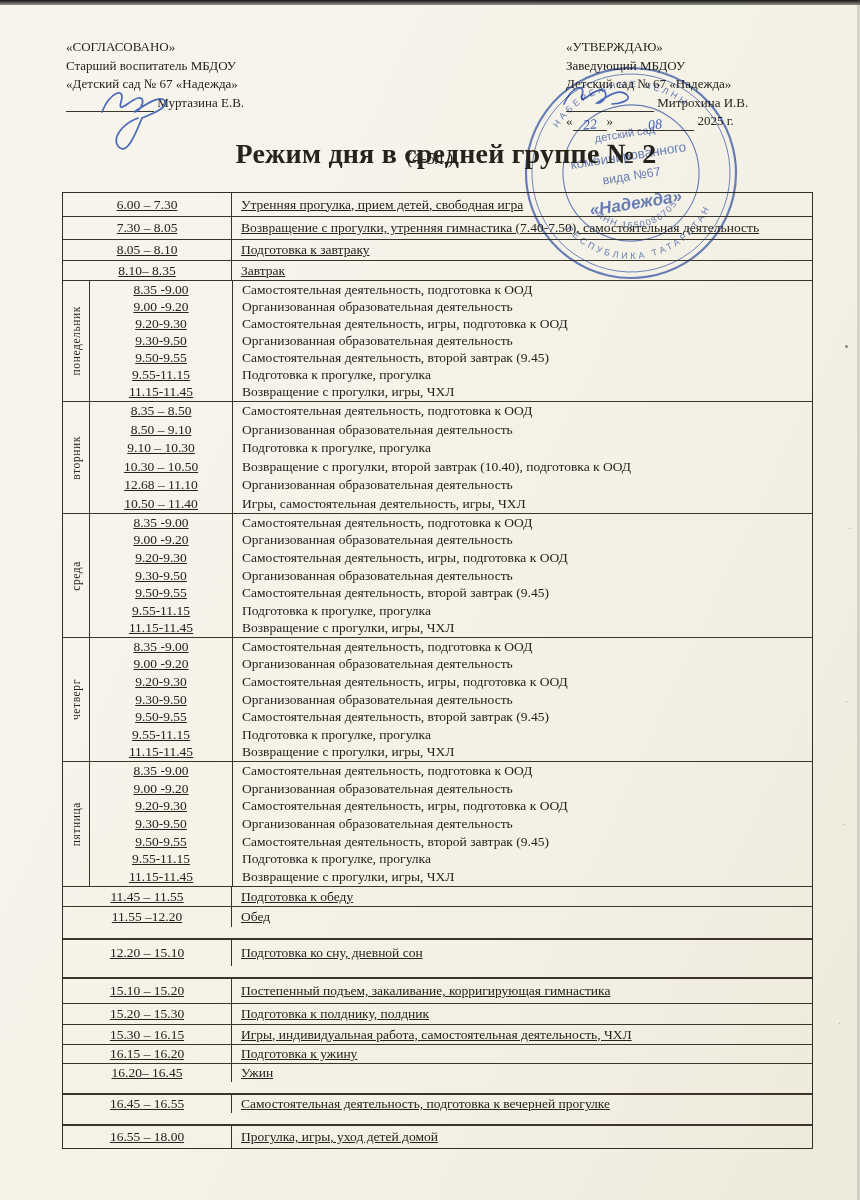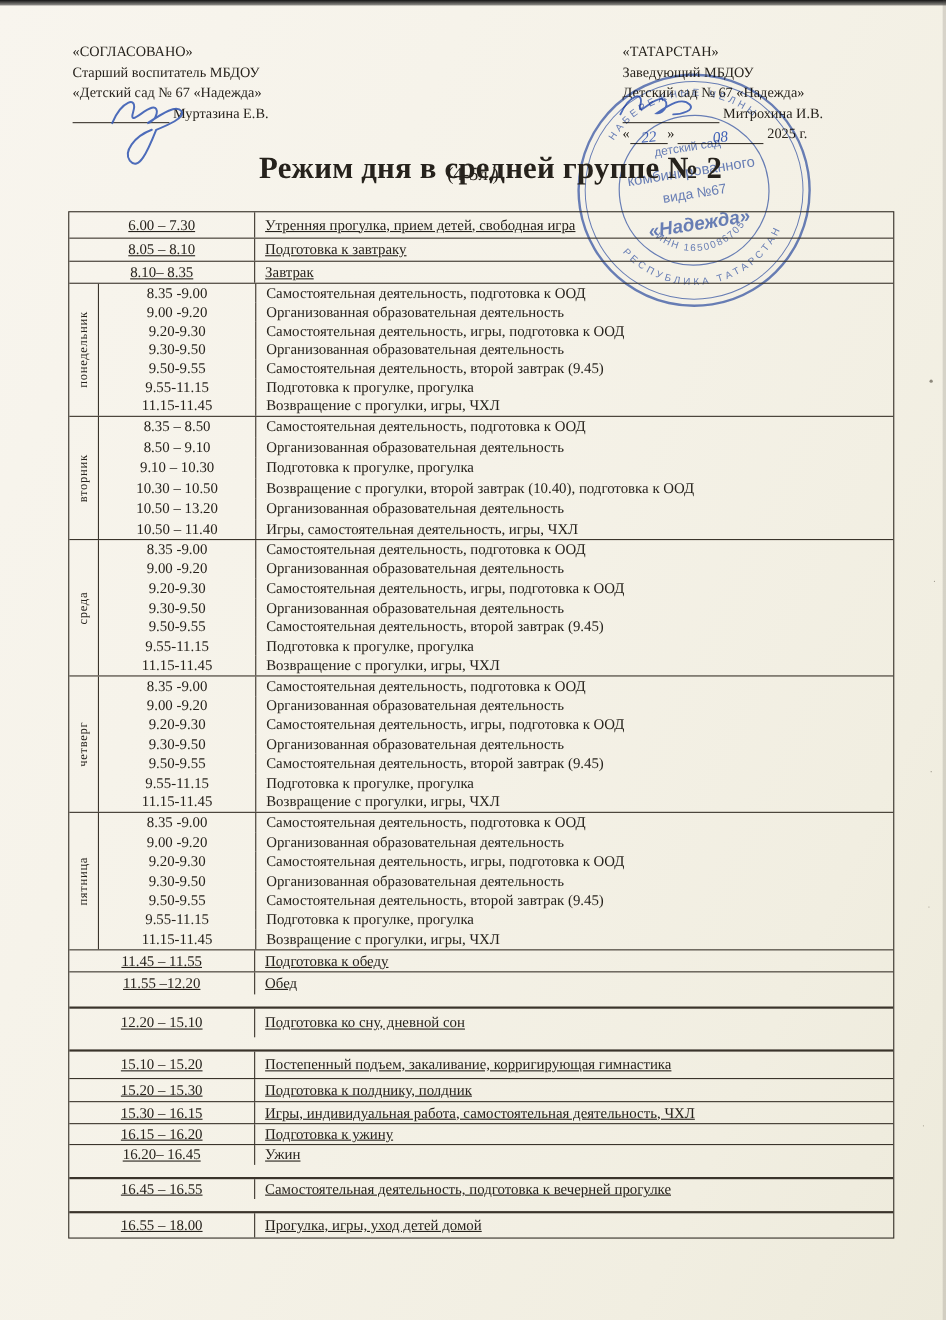--- a/index.html
+++ b/index.html
@@ -36,21 +36,21 @@
   .tbl > div{box-sizing:border-box;}
   .tbl > div + div{border-top:1px solid #3a342b;}
   .row{display:flex;text-decoration:underline;}
   .row .t{width:168px;border-right:1px solid #3a342b;display:flex;align-items:center;justify-content:center;white-space:nowrap;}
   .row .a{flex:1;display:flex;align-items:center;padding-left:9px;white-space:nowrap;}
   .block{display:flex;}
   .block .d{width:26px;border-right:1px solid #3a342b;display:flex;align-items:center;justify-content:center;}
   .block .d span{writing-mode:vertical-rl;transform:rotate(180deg);font-size:11.5px;letter-spacing:.6px;}
   .block .lines{flex:1;display:flex;flex-direction:column;}
   .block .line{flex:1;display:flex;}
-  .block .line .t{width:142px;border-right:1px solid #3a342b;display:flex;align-items:center;justify-content:center;white-space:nowrap;}
+  .block .line .t{width:142px;border-right:1px solid #3a342b;display:flex;align-items:center;justify-content:center;white-space:nowrap;text-decoration:underline;}
   .block .line .a{flex:1;display:flex;align-items:center;padding-left:9px;white-space:nowrap;}
   .thk{border-top-width:2px !important;margin-top:11px;}
 
   
   .stamp{position:absolute;left:518px;top:60px;width:226px;height:226px;transform:rotate(-9deg);
          opacity:.82;mix-blend-mode:multiply;pointer-events:none;}
   .stamp svg{display:block;}
   .stamp text{fill:#4b69bb;font-family:"Liberation Sans",sans-serif;}
 </style>
 </head>
@@ -66,21 +66,21 @@
     <div>Старший воспитатель МБДОУ</div>
     <div>«Детский сад № 67 «Надежда»</div>
     <div><span class="blank b-sign"></span>
          <span>Муртазина Е.В.</span></div>
   </div>
   <svg class="sig sig-left" width="130" height="85" viewBox="0 0 130 85">
     <path d="M30 40 C38 20 54 14 49 30 C45 43 58 28 66 26 C74 24 71 38 62 40 C76 31 88 23 93 29 C97 35 80 42 70 46 C62 66 54 84 46 74 C40 66 50 52 66 46" stroke="#3e5fb5" stroke-width="1.8" fill="none" stroke-linecap="round" opacity=".92"></path>
   </svg>
 
   <div class="hblock hb-right">
-    <div>«ТАТАРСТАН»</div>
+    <div>«УТВЕРЖДАЮ»</div>
     <div>Заведующий МБДОУ</div>
     <div>Детский сад № 67 «Надежда»</div>
     <div><span class="blank b-sign"></span>
          <span>Митрохина И.В.</span></div>
     <div>
       <span>«</span><span class="blank b-day"><i class="hw">22</i></span><span>»</span>
       <span class="blank b-mon"><i class="hw">08</i></span>
       <span>2025 г.</span>
     </div>
   </div>
@@ -116,20 +116,24 @@
 
   <div class="title">Режим дня в средней группе № 2</div>
   <div class="subtitle">(4-5л.)</div>
 
   <div class="tbl">
 
     <div class="row" style="height:23px">
         <div class="t">6.00 – 7.30</div>
         <div class="a">Утренняя прогулка,  прием детей, свободная игра</div>
       </div>
+    <div class="row" style="height:23px">
+        <div class="t">7.30 – 8.05</div>
+        <div class="a">Возвращение с прогулки, утренняя гимнастика  (7.40-7.50), самостоятельная деятельность</div>
+      </div>
     <div class="row" style="height:21px">
         <div class="t">8.05 – 8.10</div>
         <div class="a">Подготовка к завтраку</div>
       </div>
     <div class="row" style="height:20px">
         <div class="t">8.10– 8.35</div>
         <div class="a">Завтрак</div>
       </div>
 
     <div class="block" style="height:121px">
@@ -183,21 +187,21 @@
           </div>
         <div class="line">
             <div class="t">9.10 – 10.30</div>
             <div class="a">Подготовка к прогулке, прогулка</div>
           </div>
         <div class="line">
             <div class="t">10.30 – 10.50</div>
             <div class="a">Возвращение с прогулки, второй завтрак (10.40), подготовка к ООД</div>
           </div>
         <div class="line">
-            <div class="t">10.50 – 13.20</div>
+            <div class="t">12.68 – 11.10</div>
             <div class="a">Организованная образовательная деятельность</div>
           </div>
         <div class="line">
             <div class="t">10.50 – 11.40</div>
             <div class="a">Игры, самостоятельная деятельность, игры, ЧХЛ</div>
           </div>
       </div>
     </div>
 
     <div class="block" style="height:124px">

